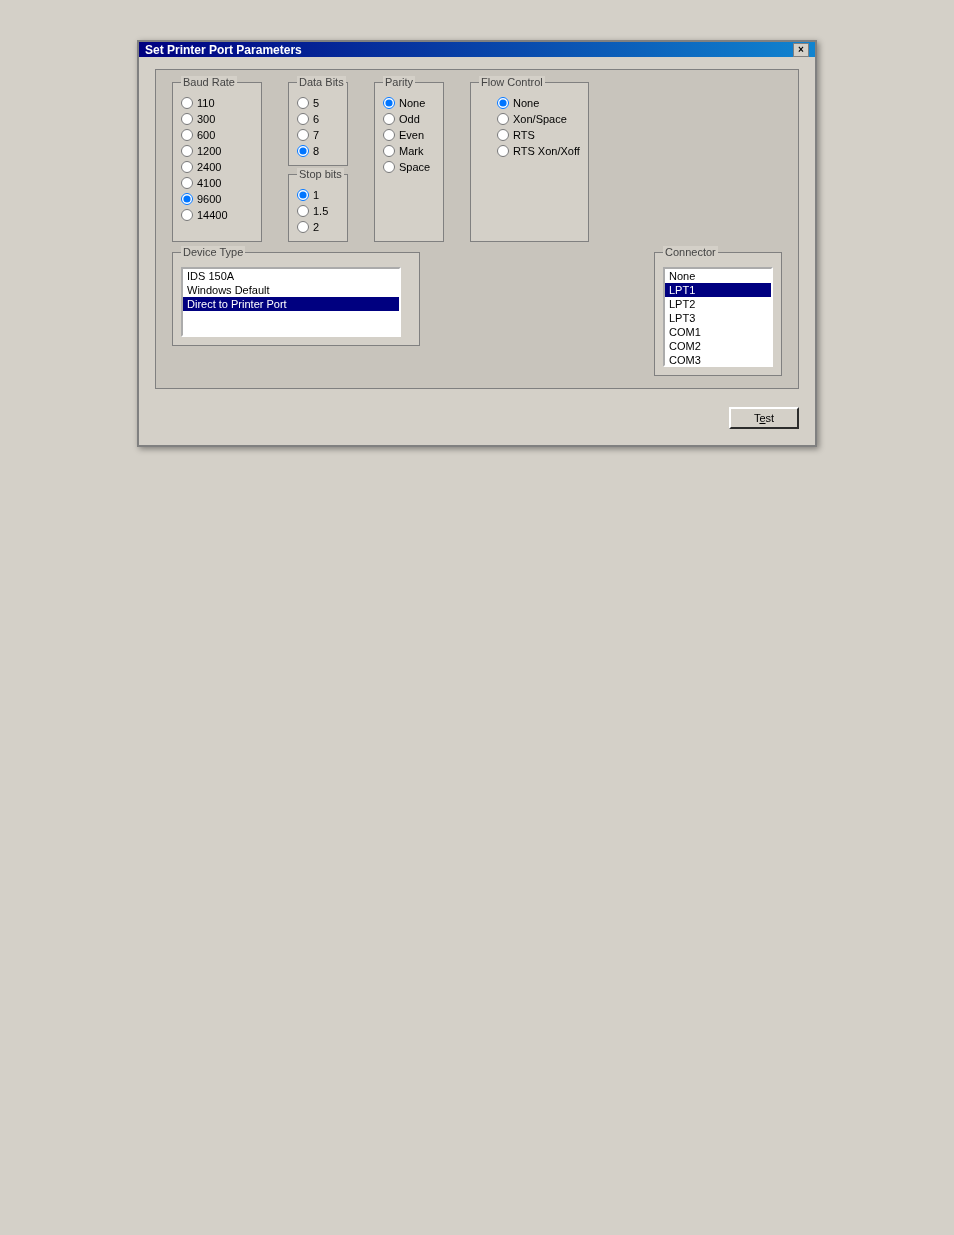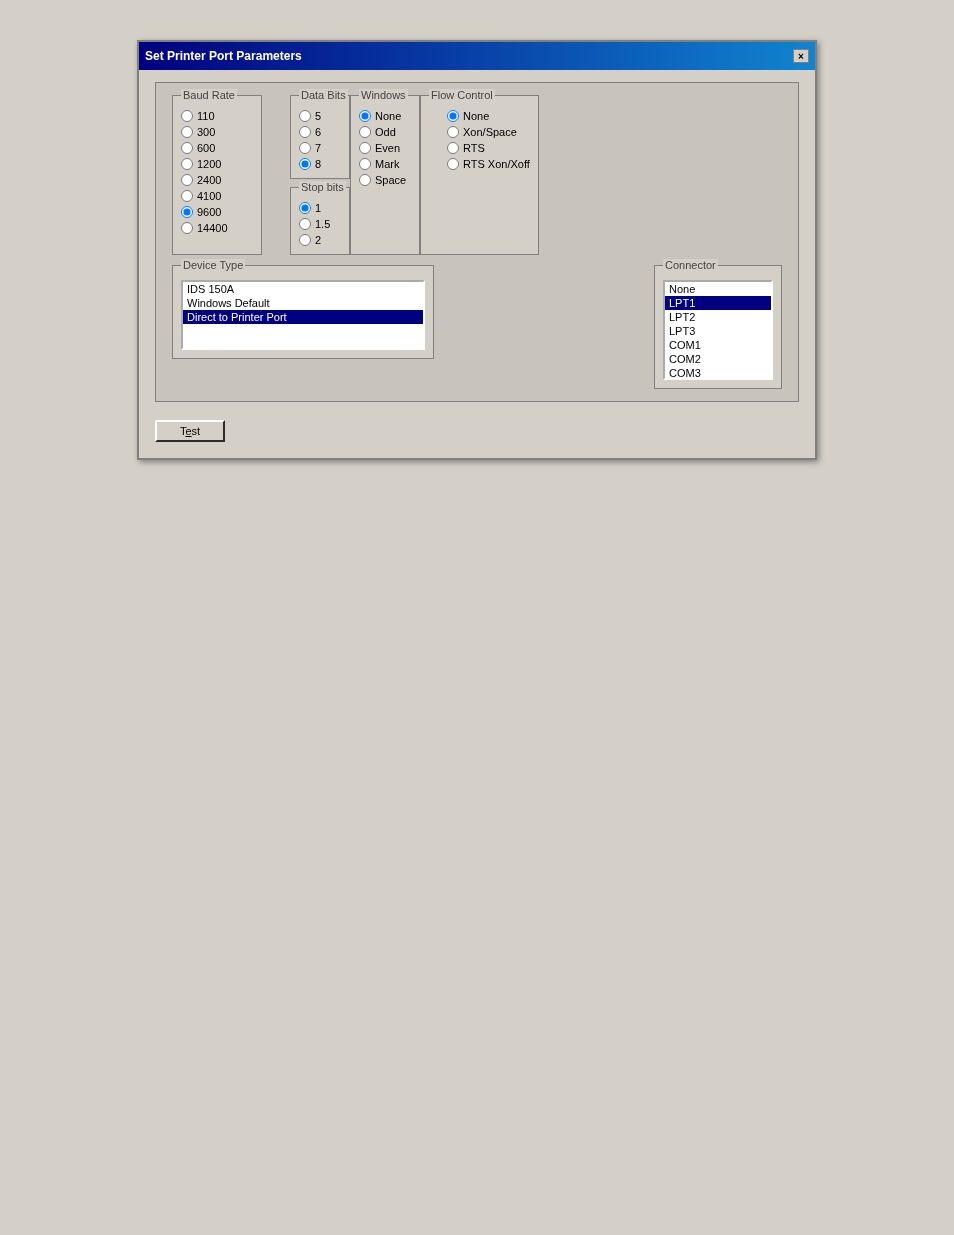--- a/index.html
+++ b/index.html
@@ -29,21 +29,21 @@
 
     .dialog-titlebar {
       background: linear-gradient(to right, #000080, #1084d0);
       color: white;
       font-size: 12px;
       font-weight: bold;
       padding: 3px 6px;
       display: flex;
       justify-content: space-between;
       align-items: center;
-      height: 28px;
+      height: 15px;
     }
 
     .dialog-close-btn {
       background: #d4d0c8;
       border: 1px solid #808080;
       width: 16px;
       height: 14px;
       font-size: 10px;
       cursor: pointer;
       display: flex;
@@ -59,21 +59,21 @@
 
     .params-area {
       background: #c8c4bc;
       border: 1px solid #808080;
       padding: 12px 16px;
       margin-bottom: 10px;
     }
 
     .top-groups {
       display: flex;
-      gap: 0;
+      gap: 26px;
       margin-bottom: 10px;
     }
 
     
     .group-box {
       border: 1px solid #808080;
       position: relative;
       padding: 14px 8px 8px 8px;
       background: #d4d0c8;
     }
@@ -143,40 +143,39 @@
       white-space: nowrap;
     }
 
     .listbox-item.selected {
       background: #000080;
       color: #fff;
     }
 
     .dialog-footer {
       display: flex;
-      justify-content: flex-start;
+      justify-content: flex-end;
       padding: 8px 0 4px 0;
     }
 
     .win-button {
       background: #d4d0c8;
       border: 2px outset #fff;
       border-right-color: #808080;
       border-bottom-color: #808080;
       padding: 3px 20px;
       font-size: 11px;
       cursor: pointer;
       min-width: 70px;
     }
 
     .data-stop-column {
       display: flex;
       flex-direction: column;
       gap: 8px;
-      margin-left: 28px;
     }
 
     .underline-char {
       text-decoration: underline;
     }
   </style>
 </head>
 <body>
 
 <div class="dialog-backdrop">
@@ -269,21 +268,21 @@
                 </label>
                 <label class="radio-item">
                   <input type="radio" name="stopbits" value="2" style=""> 
                     <span>2</span>
                 </label>
               </div>
             </div>
           </div>
 
           <div class="group-box parity-group">
-            <span class="group-label">Windows</span>
+            <span class="group-label">Parity</span>
             <div class="radio-group">
               <label class="radio-item">
                 <input type="radio" name="parity" value="None" checked="" style=""> 
                   <span>None</span>
               </label>
               <label class="radio-item">
                 <input type="radio" name="parity" value="Odd" style=""> 
                   <span>Odd</span>
               </label>
               <label class="radio-item">
@@ -322,21 +321,21 @@
               </label>
             </div>
           </div>
 
         </div>
 
         <div class="bottom-groups">
 
           <div class="group-box device-type-group">
             <span class="group-label">Device Type</span>
-            <div class="listbox" style="height: 70px; width: 244px;">
+            <div class="listbox" style="height: 70px; width: 220px;">
               <div class="listbox-item">IDS 150A</div>
               <div class="listbox-item">Windows Default</div>
               <div class="listbox-item selected">Direct to Printer Port</div>
             </div>
           </div>
 
           <div style="flex:1;"></div>
 
           <div class="group-box connector-group">
             <span class="group-label">Connector</span>

